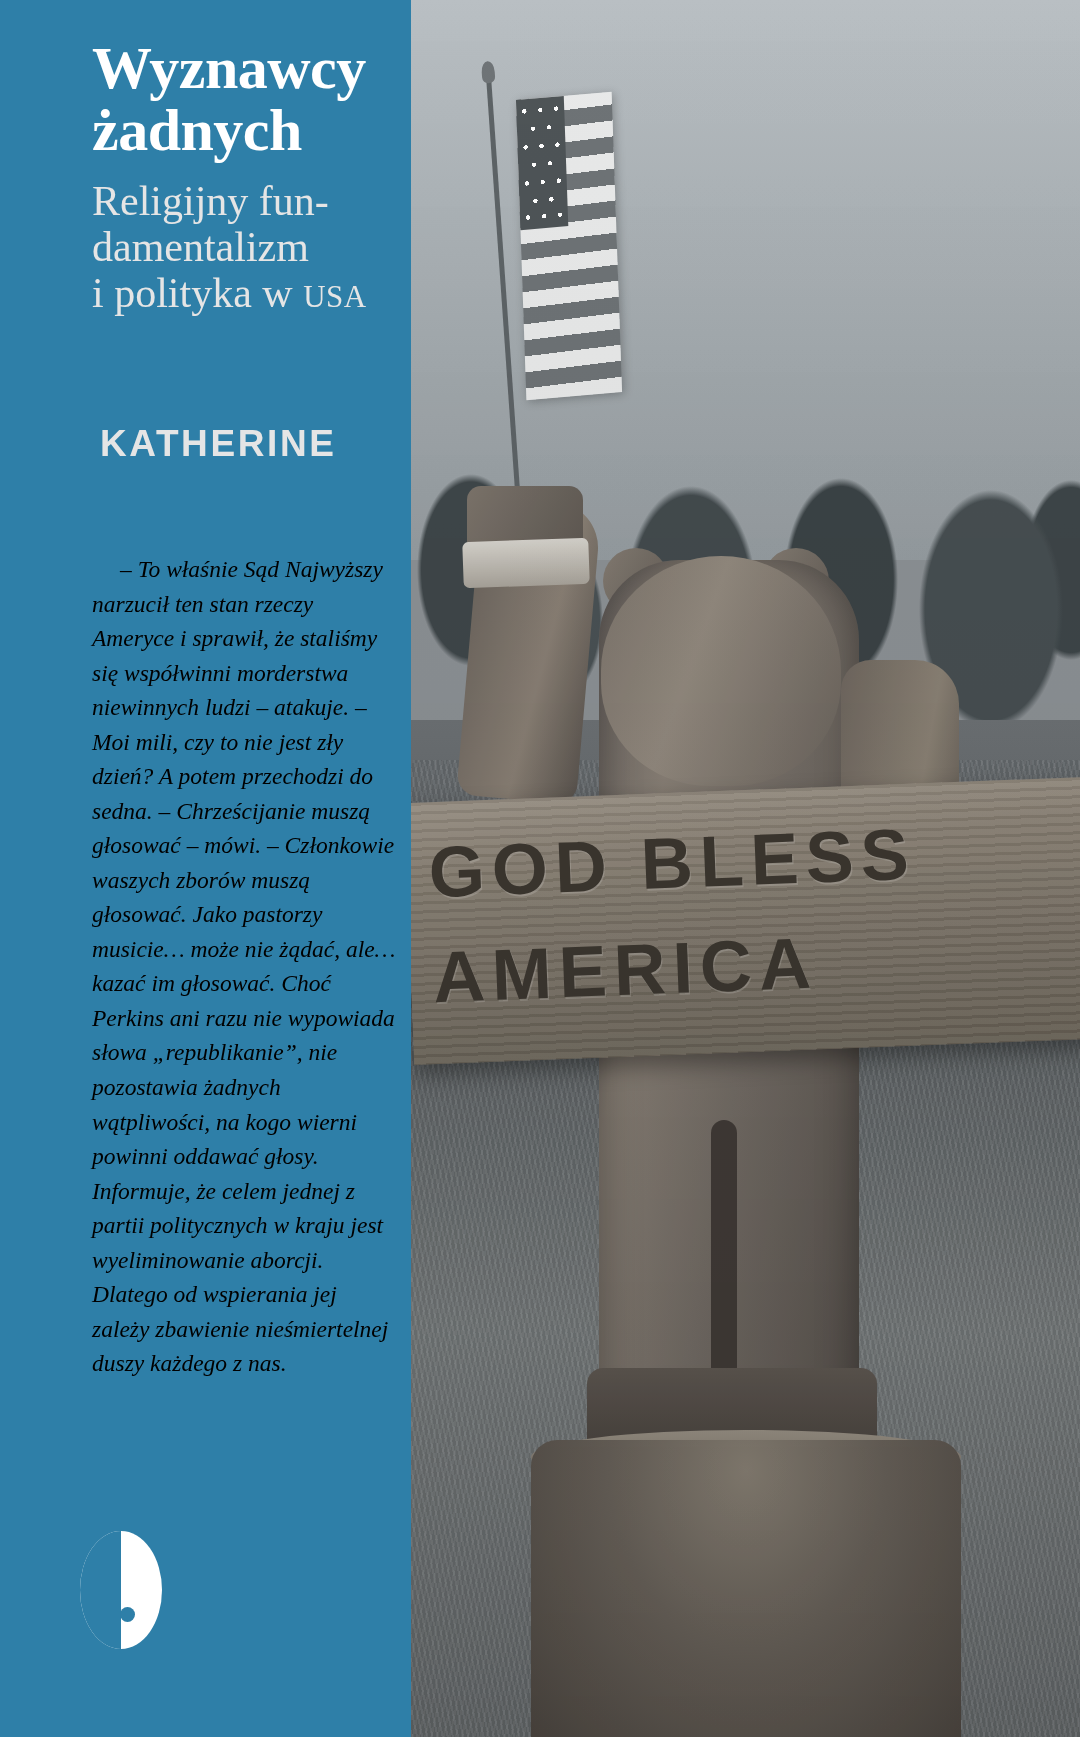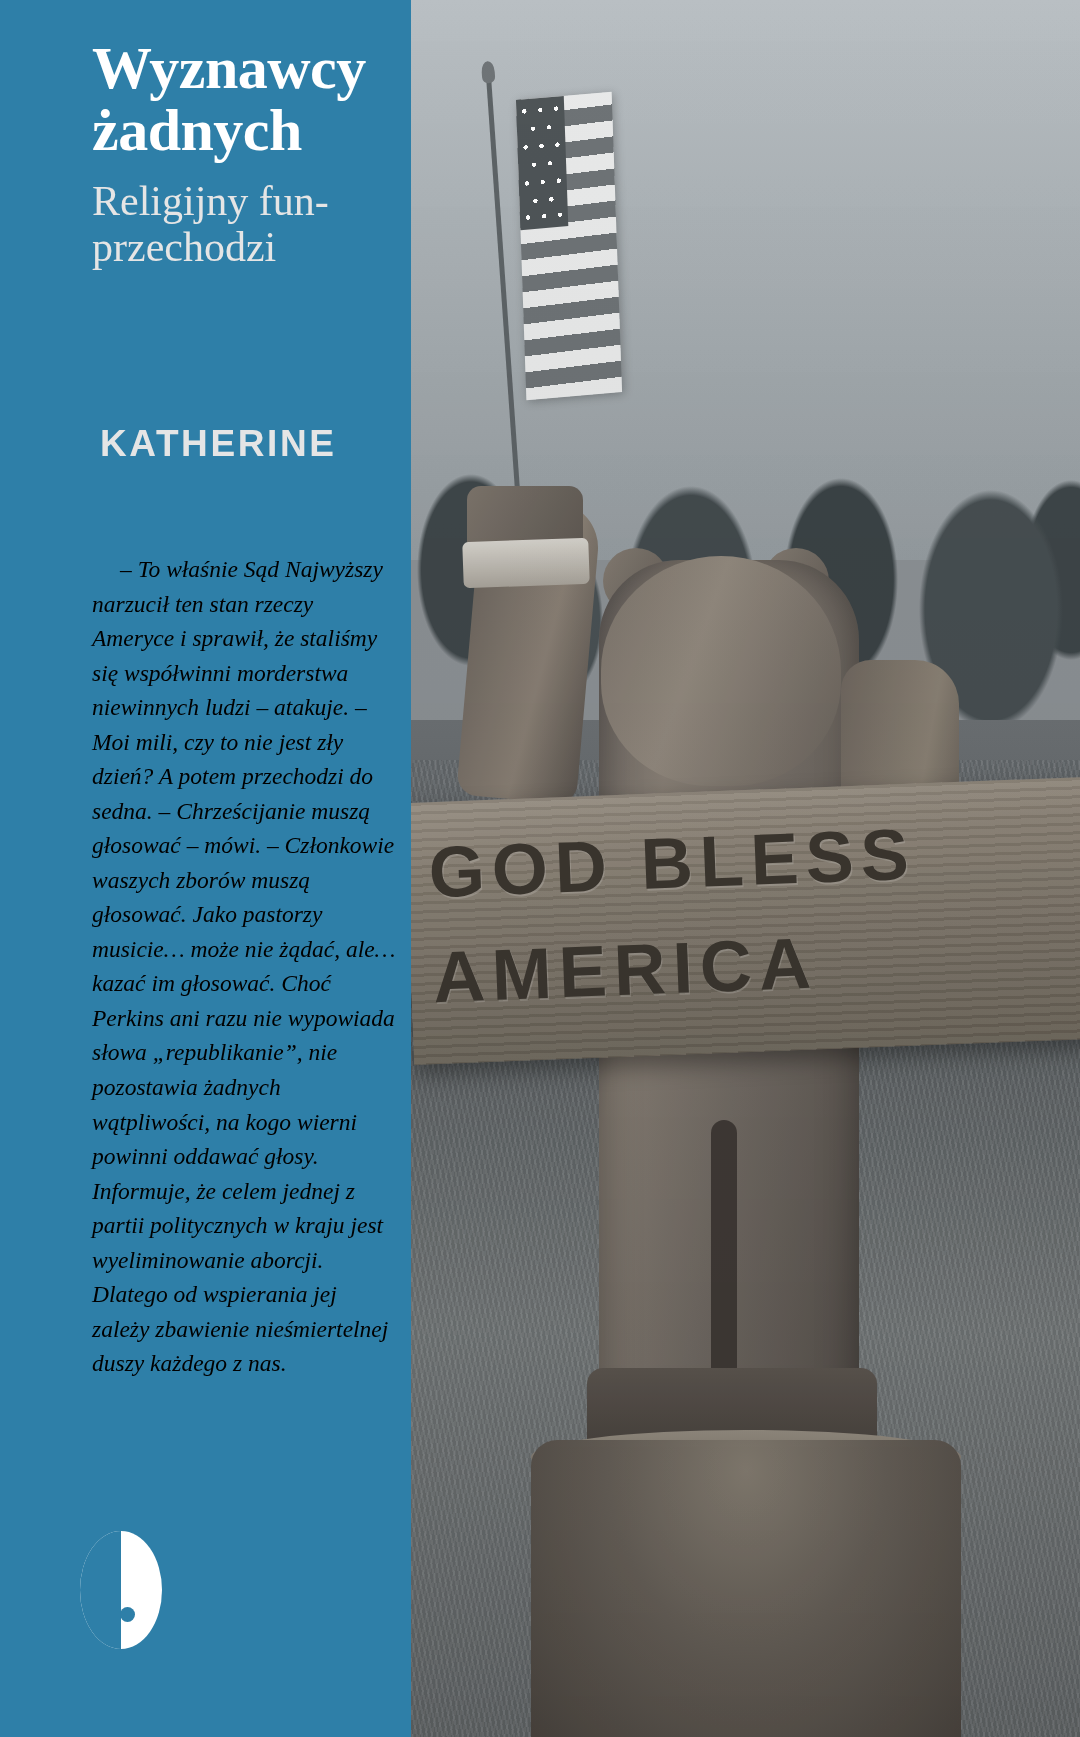--- a/index.html
+++ b/index.html
@@ -368,21 +368,24 @@
 
 <div id="cover">
 
   <div id="left-panel">
 
     <div id="title-block">
       <div class="main-title">Wyznawcy</div>
       <div class="main-title">żadnych</div>
       <div class="subtitle">
         <div>Religijny fun-</div>
-        <div>przechodzi</div>
+        <div>damentalizm</div>
+        <div>
+          <span>i polityka w </span><span class="smallcaps">USA</span>
+        </div>
       </div>
     </div>
 
     <div id="author-block">
       <div class="author-line">KATHERINE</div>
     </div>
 
     <div id="blurb">
       <p>– To właśnie Sąd Najwyższy narzucił ten stan rzeczy Ameryce i sprawił, że staliśmy się współwinni morderstwa niewinnych ludzi – atakuje. – Moi mili, czy to nie jest zły dzień? A potem przechodzi do sedna. – Chrześcijanie muszą głosować – mówi. – Członkowie waszych zborów muszą głosować. Jako pastorzy musicie… może nie żądać, ale… kazać im głosować. Choć Perkins ani razu nie wypowiada słowa „republikanie”, nie pozostawia żadnych wątpliwości, na kogo wierni powinni oddawać głosy. Informuje, że celem jednej z partii politycznych w kraju jest wyeliminowanie aborcji. Dlatego od wspierania jej zależy zbawienie nieśmiertelnej duszy każdego z nas.</p>
     </div>

